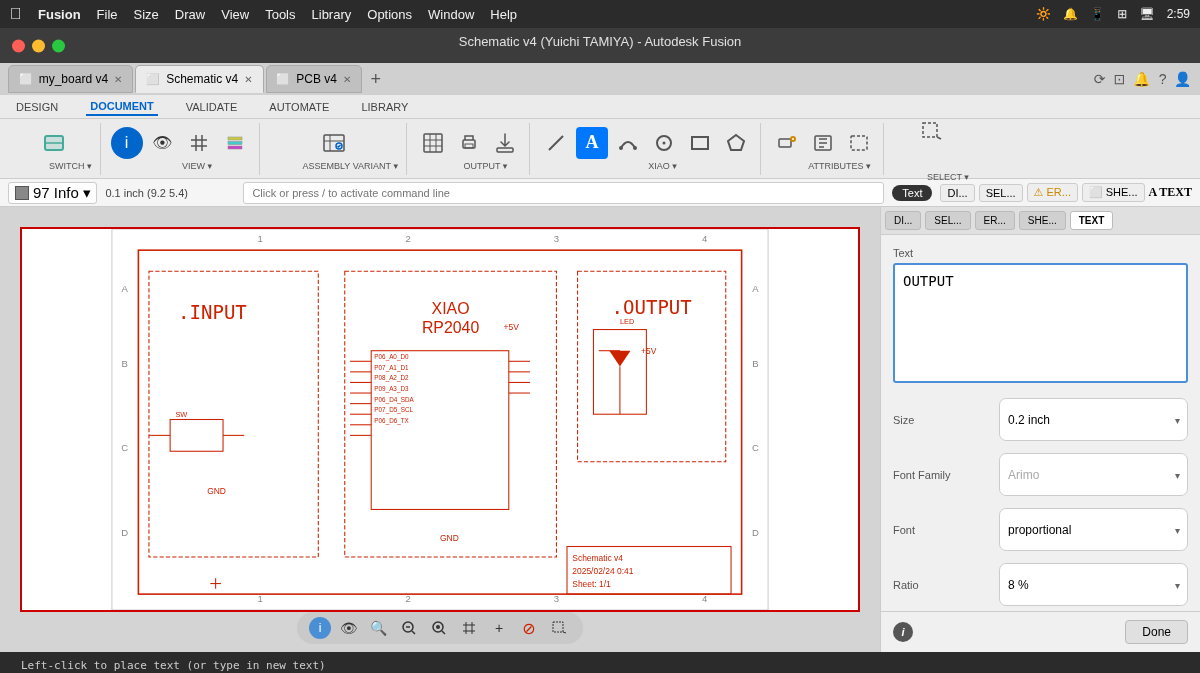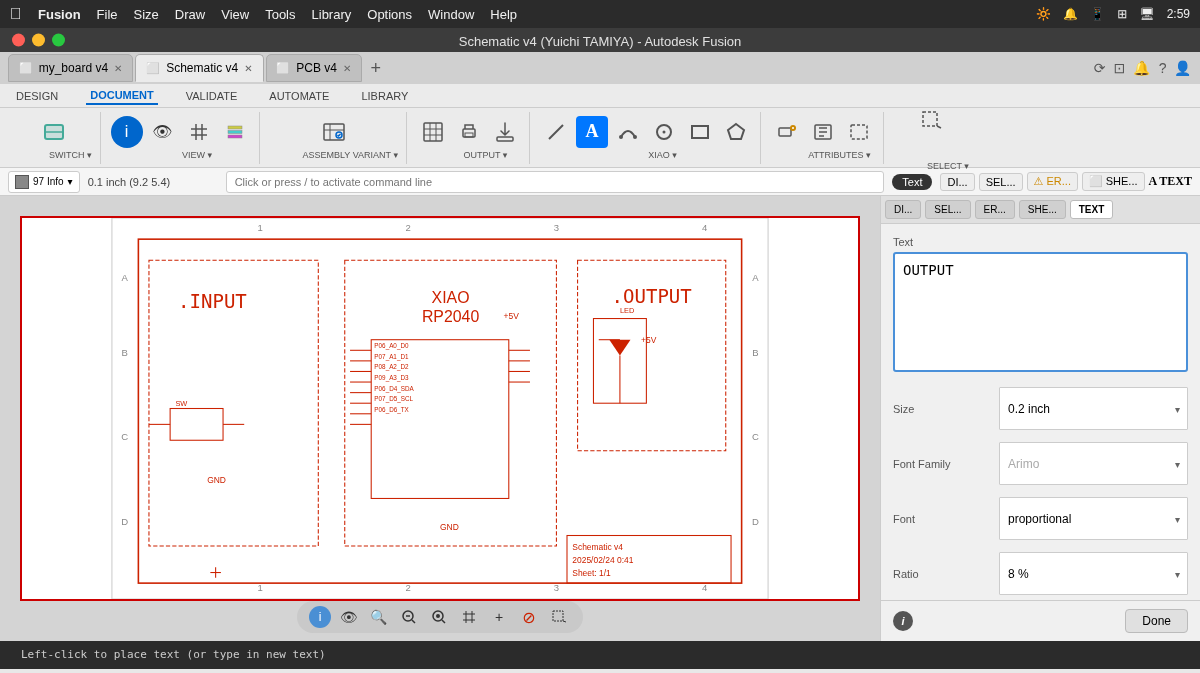--- a/index.html
+++ b/index.html
@@ -17,21 +17,21 @@
       font-size: 13px;
     }
     #menubar span { cursor: default; }
     .menubar-right { margin-left: auto; display: flex; align-items: center; gap: 12px; font-size: 12px; }
 
     
     #titlebar {
       background: #3c3c3c;
       color: #e0e0e0;
       text-align: center;
-      height: 24px;
+      height: 35px;
       line-height: 28px;
       font-size: 13px;
       position: relative;
     }
     #titlebar .window-controls {
       position: absolute;
       left: 12px;
       top: 50%;
       transform: translateY(-50%);
       display: flex;
@@ -128,21 +128,21 @@
       align-items: center;
       height: 28px;
       padding: 0 8px;
       gap: 8px;
     }
     .cb-dropdown {
       background: white;
       border: 1px solid #ccc;
       border-radius: 3px;
       padding: 2px 6px;
-      font-size: 10px;
+      font-size: 15px;
       display: flex;
       align-items: center;
       gap: 4px;
       cursor: pointer;
       height: 22px;
     }
     .cb-input {
       flex: 1;
       background: white;
       border: 1px solid #ccc;
@@ -258,21 +258,21 @@
       border-radius: 3px;
       padding: 8px;
       font-size: 14px;
       font-family: monospace;
       resize: none;
       background: white;
     }
     .rp-select {
       width: 100%;
       border: 1px solid #ccc;
-      border-radius: 1px;
+      border-radius: 7px;
       padding: 14px 8px;
       font-size: 12px;
       background: white;
       appearance: none;
       -webkit-appearance: none;
       cursor: pointer;
       height: 43px;
     }
     .rp-select-wrap {
       position: relative;

